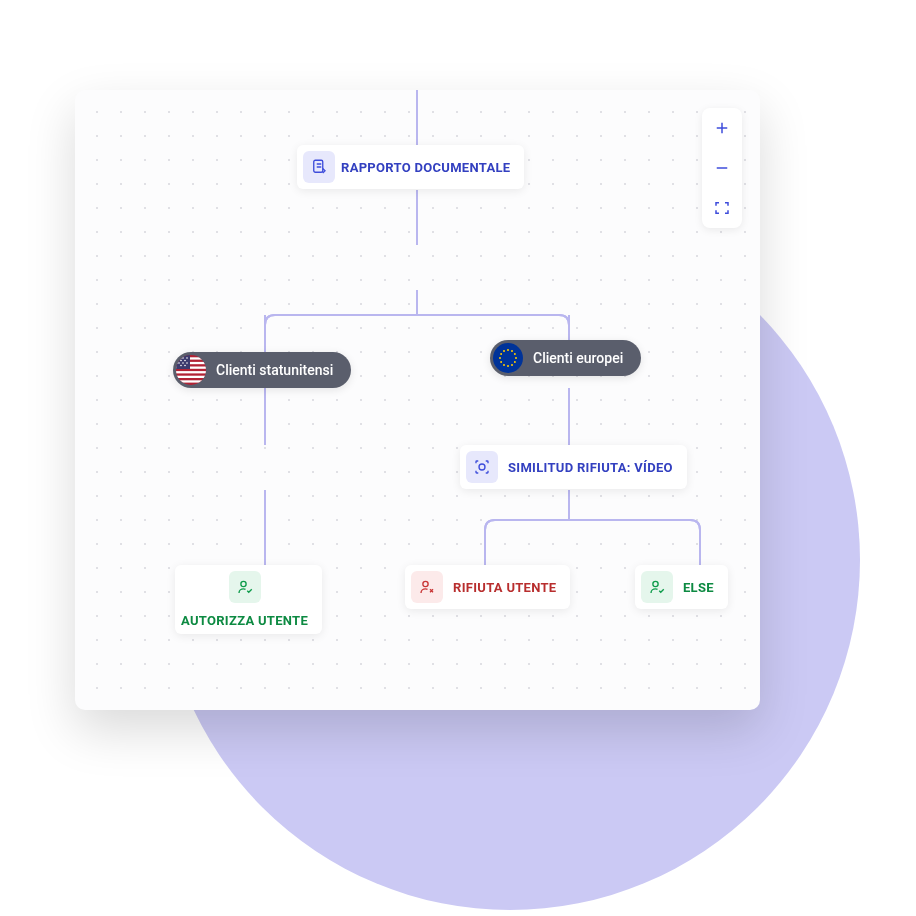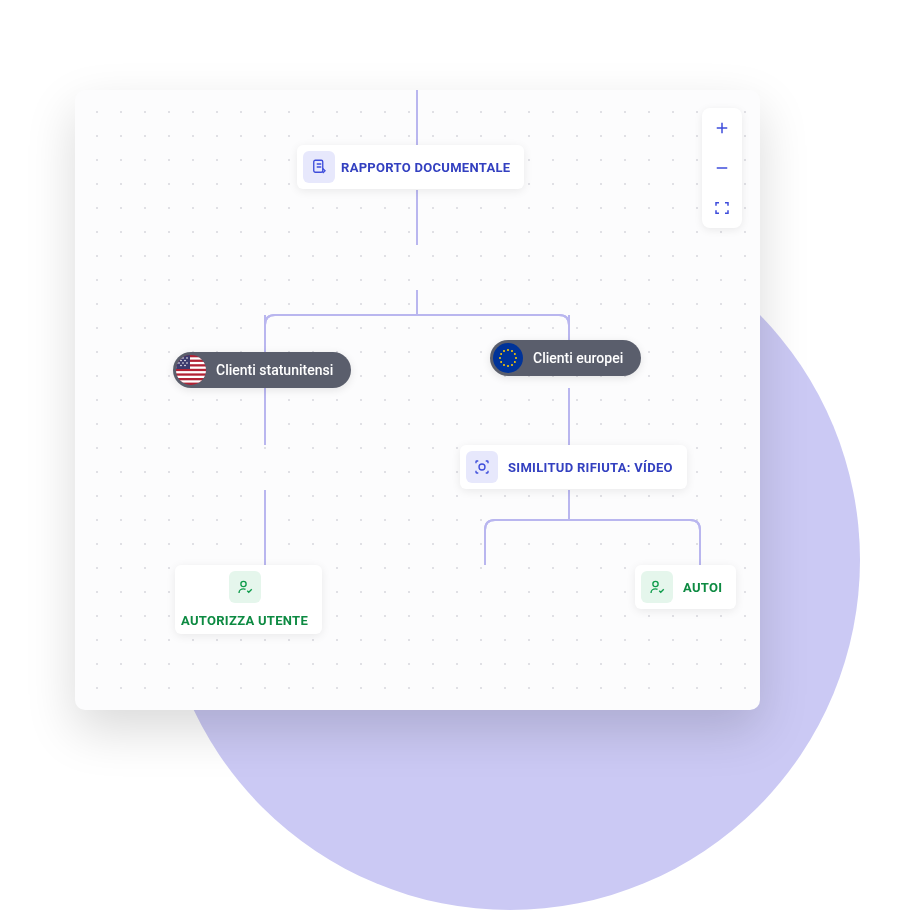--- a/index.html
+++ b/index.html
@@ -239,29 +239,38 @@
   <div class="node" style="left:100px; top:475px;flex-direction:column;">
     <div class="node-icon icon-green">
       <svg viewBox="0 0 24 24">
           <circle cx="10" cy="8" r="3.5"></circle>
           <path d="M4 20c0-3 2.7-5.5 6-5.5 1 0 1.9.2 2.7.6M15 17l2 2 4-4"></path>
         </svg>
     </div>
     <span class="node-label text-green">AUTORIZZA UTENTE</span>
   </div>
 
+  <div class="node" style="left:330px; top:475px;">
+    <div class="node-icon icon-red">
+      <svg viewBox="0 0 24 24">
+          <circle cx="10" cy="8" r="3.5"></circle>
+          <path d="M4 20c0-3 2.7-5.5 6-5.5 1 0 1.9.2 2.7.6M16 15l4 4M20 15l-4 4"></path>
+        </svg>
+    </div>
+    <span class="node-label text-red">RIFIUTA UTENTE</span>
+  </div>
 
   <div class="node" style="left:560px; top:475px;">
     <div class="node-icon icon-green">
       <svg viewBox="0 0 24 24">
           <circle cx="10" cy="8" r="3.5"></circle>
           <path d="M4 20c0-3 2.7-5.5 6-5.5 1 0 1.9.2 2.7.6M15 17l2 2 4-4"></path>
         </svg>
     </div>
-    <span class="node-label text-green">AUTOI</span>
+    <span class="node-label text-green">ELSE</span>
   </div>
 
   <div class="controls">
     <div class="ctrl-btn">
       <svg viewBox="0 0 24 24">
           <path d="M12 5v14M5 12h14"></path>
         </svg>
     </div>
     <div class="ctrl-btn">
       <svg viewBox="0 0 24 24">

